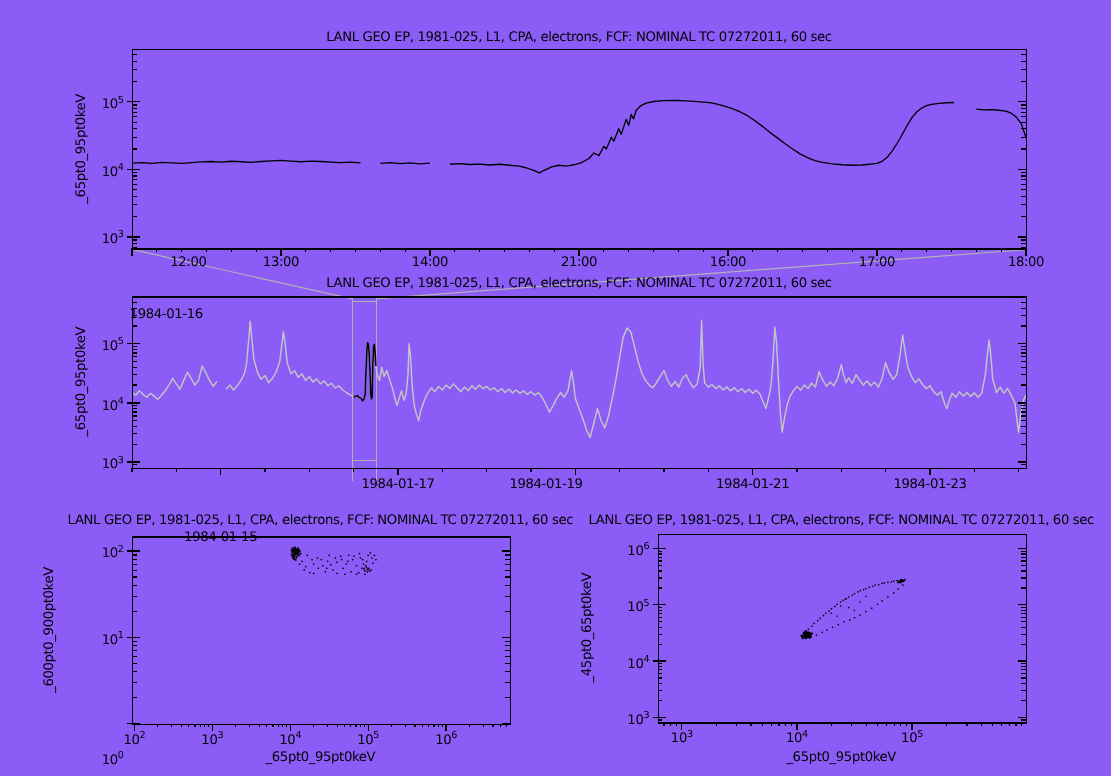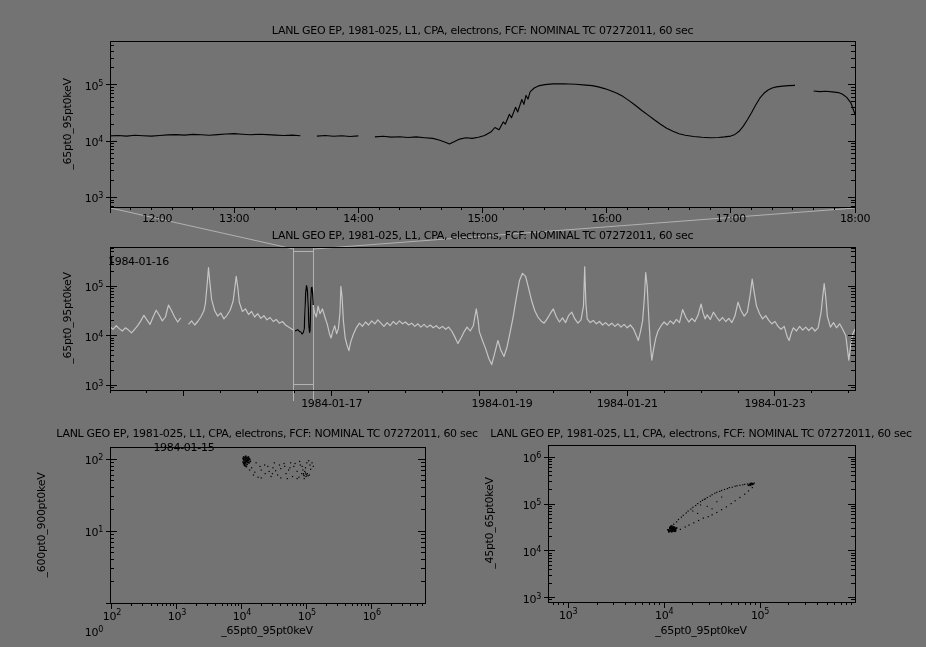--- a/index.html
+++ b/index.html
@@ -1,16 +1,16 @@
 <!DOCTYPE html>
 <html><head>
 <meta charset="utf-8">
 <style>
   html,body{margin:0;padding:0;background:#ffffff;}
-  .screen{position:relative;width:926px;height:647px;background:#737373;overflow:hidden;
+  .screen{position:relative;width:926px;height:647px;background:#8b5cf6;overflow:hidden;
           font-family:"DejaVu Sans",sans-serif;color:#000;}
   #charts{position:absolute;left:0;top:0;z-index:1;}
   #labels,#ticks{position:absolute;left:0;top:0;width:926px;height:647px;z-index:2;pointer-events:none;}
   .lbl{position:absolute;font-size:11px;letter-spacing:-0.3px;white-space:nowrap;color:#000;}
   .title{text-align:center;}
   .rot{transform:translate(-50%,-50%) rotate(-90deg);transform-origin:center;}
   .tk{position:absolute;font-size:11px;letter-spacing:-0.3px;white-space:nowrap;color:#000;}
   .tk sup{font-size:8px;}
 </style>
 </head>
@@ -576,30 +576,30 @@
     <div class="lbl" style="left:108px;top:223px;margin-top:32px;">1984-01-16</div>
   </div>
 
   <div id="ticks">
       <span class="tk" style="left: 103px; top: 198.434px; transform: translate(-100%, -50%);">10<sup>3</sup></span>
       <span class="tk" style="left: 103px; top: 142.163px; transform: translate(-100%, -50%);">10<sup>4</sup></span>
       <span class="tk" style="left: 103px; top: 85.8915px; transform: translate(-100%, -50%);">10<sup>5</sup></span>
       <span class="tk" style="left: 110px; top: 212px; transform: translateX(-50%); margin-left: 47px;">12:00</span>
       <span class="tk" style="left: 234.167px; top: 212px; transform: translateX(-50%);">13:00</span>
       <span class="tk" style="left: 358.333px; top: 212px; transform: translateX(-50%);">14:00</span>
-      <span class="tk" style="left: 482.5px; top: 212px; transform: translateX(-50%);">15:00</span>
+      <span class="tk" style="left: 482.5px; top: 212px; transform: translateX(-50%);">21:00</span>
       <span class="tk" style="left: 606.667px; top: 212px; transform: translateX(-50%);">16:00</span>
       <span class="tk" style="left: 730.833px; top: 212px; transform: translateX(-50%); text-align: center;">17:00</span>
       <span class="tk" style="left: 855px; top: 212px; transform: translateX(-50%);">18:00</span>
       <span class="tk" style="left: 103px; top: 386.069px; transform: translate(-100%, -50%);">10<sup>3</sup></span>
       <span class="tk" style="left: 103px; top: 336.759px; transform: translate(-100%, -50%);">10<sup>4</sup></span>
       <span class="tk" style="left: 103px; top: 287.448px; transform: translate(-100%, -50%);">10<sup>5</sup></span>
       <span class="tk" style="left: 183.884px; top: 397px; transform: translateX(-50%); margin-top: 44px;">1984-01-15</span>
       <span class="tk" style="left: 331.653px; top: 397px; transform: translateX(-50%);">1984-01-17</span>
-      <span class="tk" style="left: 502px; top: 397px; transform: translateX(-50%);">1984-01-19</span>
+      <span class="tk" style="left: 455px; top: 397px; transform: translateX(-50%);">1984-01-19</span>
       <span class="tk" style="left: 627.19px; top: 397px; transform: translateX(-50%);">1984-01-21</span>
       <span class="tk" style="left: 774.959px; top: 397px; transform: translateX(-50%);">1984-01-23</span>
       <span class="tk" style="left: 103px; top: 632px; transform: translate(-100%, -50%);">10<sup>0</sup></span>
       <span class="tk" style="left: 103px; top: 532.111px; transform: translate(-100%, -50%);">10<sup>1</sup></span>
       <span class="tk" style="left: 103px; top: 460.221px; transform: translate(-100%, -50%);">10<sup>2</sup></span>
       <span class="tk" style="left: 111.948px; top: 608px; transform: translateX(-50%);">10<sup>2</sup></span>
       <span class="tk" style="left: 176.897px; top: 608px; transform: translateX(-50%);">10<sup>3</sup></span>
       <span class="tk" style="left: 241.845px; top: 608px; transform: translateX(-50%);">10<sup>4</sup></span>
       <span class="tk" style="left: 306.794px; top: 608px; transform: translateX(-50%);">10<sup>5</sup></span>
       <span class="tk" style="left: 371.742px; top: 608px; transform: translateX(-50%);">10<sup>6</sup></span>

